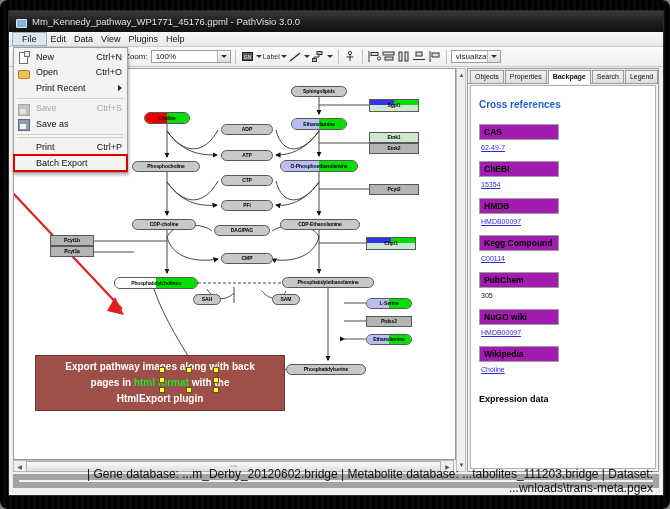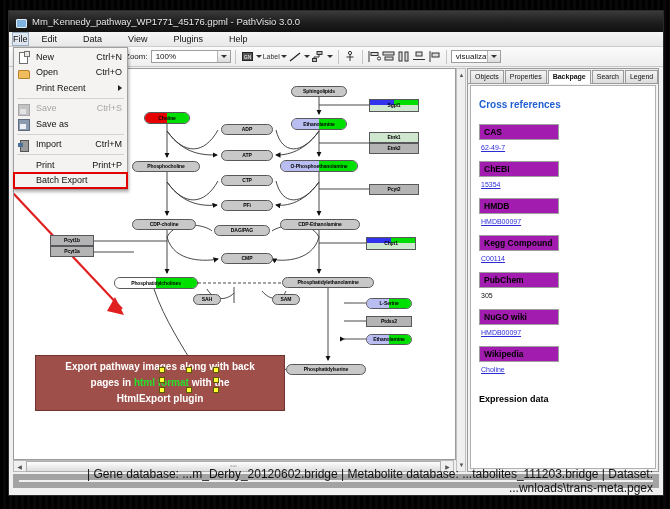--- a/index.html
+++ b/index.html
@@ -1,41 +1,41 @@
 <!DOCTYPE html>
 <html><head>
 <meta charset="utf-8">
 <style>
   html,body{margin:0;padding:0;background:#fff;}
   body{width:670px;height:509px;overflow:hidden;font-family:"Liberation Sans",sans-serif;}
 
   
-  #frame{position:absolute;left:0;top:0;width:670px;height:509px;background:#000;}
+  #frame{position:absolute;left:0;top:0;width:670px;height:509px;background:#000;border-radius:8px;}
   #frame:before{content:"";position:absolute;left:0;top:0;right:0;bottom:0;
      background:repeating-linear-gradient(90deg,#000 0 3px,#111 3px 6px);opacity:.5;}
 
   
   #win{position:absolute;left:8px;top:10px;width:654px;height:484px;background:#f0f0f0;
        border:1px solid #2b2b2b;overflow:hidden;}
 
   
   #titlebar{position:absolute;left:0;top:0;width:100%;height:21px;
      background:linear-gradient(180deg,#3a3a3a 0%,#1d1d1d 55%,#111 100%);
      color:#e8e8e8;font-size:9.5px;display:flex;align-items:center;padding-left:4px;box-sizing:border-box;}
   #titlebar .tico{width:12px;height:12px;margin-right:5px;margin-left:2px;position:relative;flex:none;}
   #titlebar .tico:before{content:"";position:absolute;left:1px;top:3px;width:9px;height:7px;
      background:#7fb4e0;border:1px solid #dfe9f2;border-radius:1px;}
   #titlebar .ttxt{white-space:nowrap;overflow:hidden;text-shadow:0 1px 0 #000;}
 
   
   #menubar{position:absolute;left:0;top:21px;width:100%;height:15px;
      background:linear-gradient(180deg,#f6f6f6,#e8e8e8);border-bottom:1px solid #cdcdcd;
      display:flex;align-items:center;font-size:9px;color:#111;padding-left:3px;box-sizing:border-box;}
-  #menubar .mi{padding:1px 13px;line-height:12px;cursor:default;}
-  #menubar .mi.open{background:#dfe6ef;border:1px solid #9aadc4;padding:0 0;}
+  #menubar .mi{padding:1px 4px;line-height:12px;cursor:default;}
+  #menubar .mi.open{background:#dfe6ef;border:1px solid #9aadc4;padding:0 9px;}
 
   
   #toolbar{position:absolute;left:0;top:36px;width:100%;height:20px;
      background:linear-gradient(180deg,#fbfbfb,#eeeeee);border-bottom:1px solid #c8c8c8;
      display:flex;align-items:center;font-size:8px;color:#222;box-sizing:border-box;padding-left:4px;}
   .zoomlab{margin-right:3px;font-size:8px;}
   .combo{height:13px;border:1px solid #9d9d9d;background:#fff;display:flex;align-items:center;
      font-size:8px;padding-left:4px;box-sizing:border-box;position:relative;color:#111;}
   .combo .arw{position:absolute;right:0;top:0;bottom:0;width:12px;
      background:linear-gradient(180deg,#fafafa,#dcdcdc);border-left:1px solid #b5b5b5;
@@ -490,29 +490,24 @@
           <span class="ic ic-save gray"></span>
           <span class="lbl">Save</span>
           <span class="acc">Ctrl+S</span>
         </div>
         <div class="row">
           <span class="ic ic-save"></span>
           <span class="lbl">Save as</span>
           <span class="acc"></span>
         </div>
         <div class="sep"></div>
-        <div class="row">
-          <span class="ic ic-imp"></span>
-          <span class="lbl">Import</span>
-          <span class="acc">Ctrl+M</span>
-        </div>
         <div class="sep"></div>
         <div class="row">
           <span class="lbl">Print</span>
-          <span class="acc">Print+P</span>
+          <span class="acc">Ctrl+P</span>
         </div>
         <div class="row hl">
           <span class="lbl">Batch Export</span>
           <span class="acc"></span>
         </div>
       </div>
 
 </div>
 </div>
 

